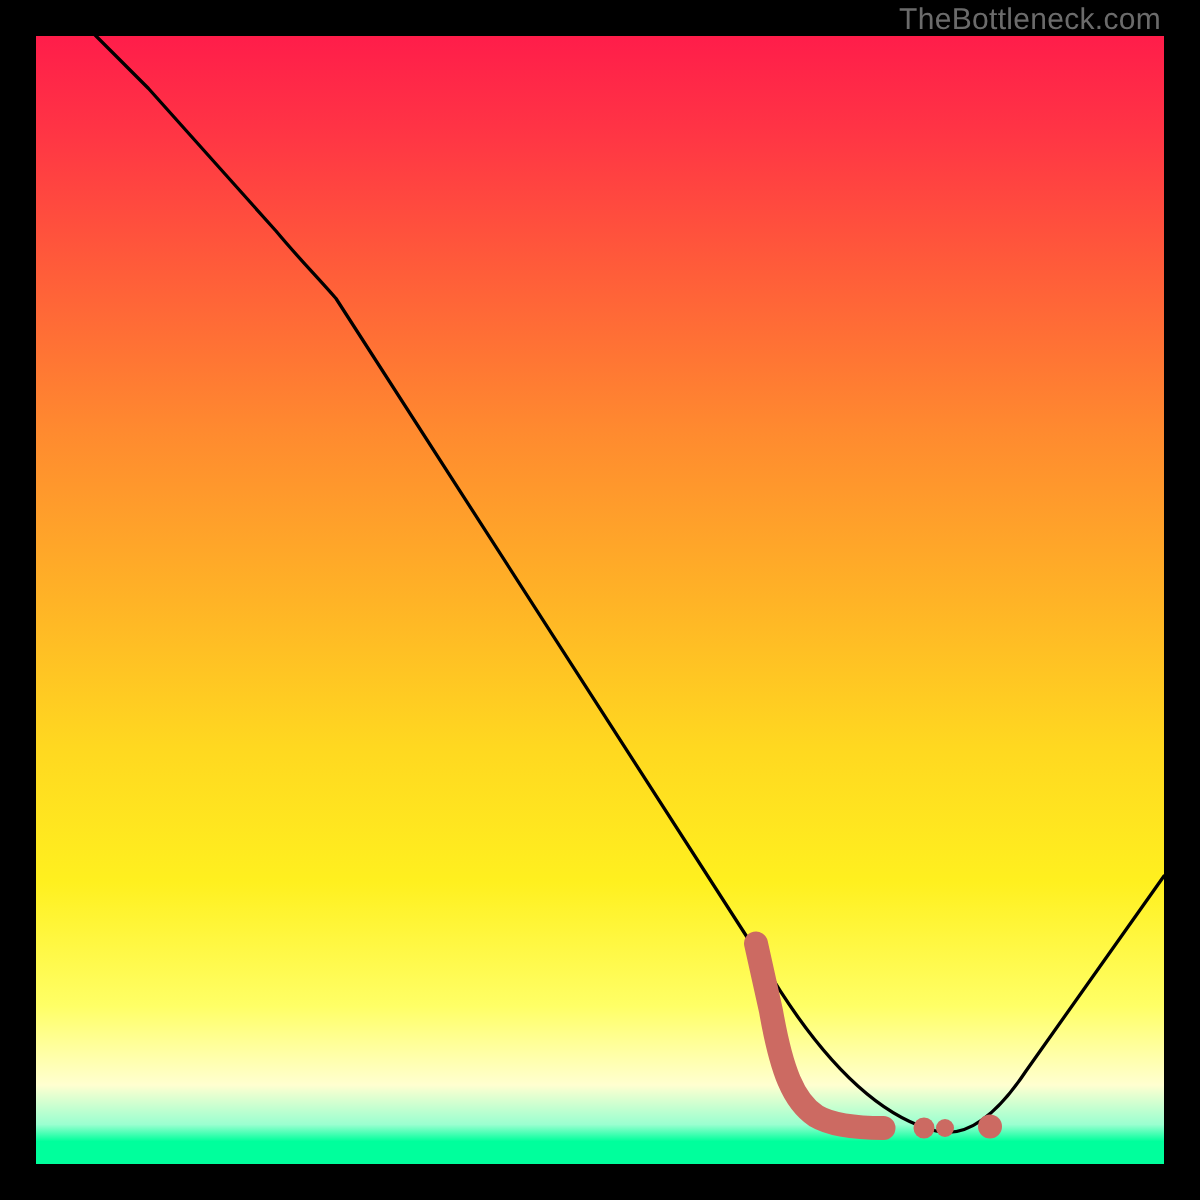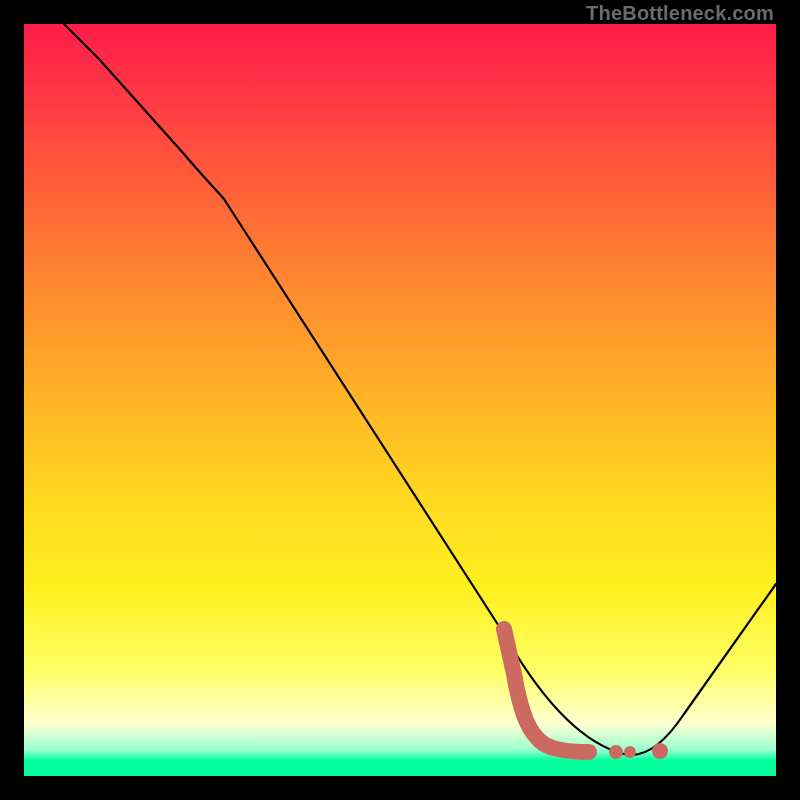--- a/index.html
+++ b/index.html
@@ -66,21 +66,21 @@
   }
   .marker-dot {
     fill: #cc6a62;
   }
   .watermark {
     position: absolute;
     top: 2px;
     right: 26px;
     color: #6b6b6b;
     font-size: 20px;
-    font-weight: 700;
+    font-weight: 400;
     letter-spacing: 0.2px;
     user-select: none;
   }
 </style>
 </head>
 <body>
 
 <div class="frame">
   <div class="plot-area"></div>
 

